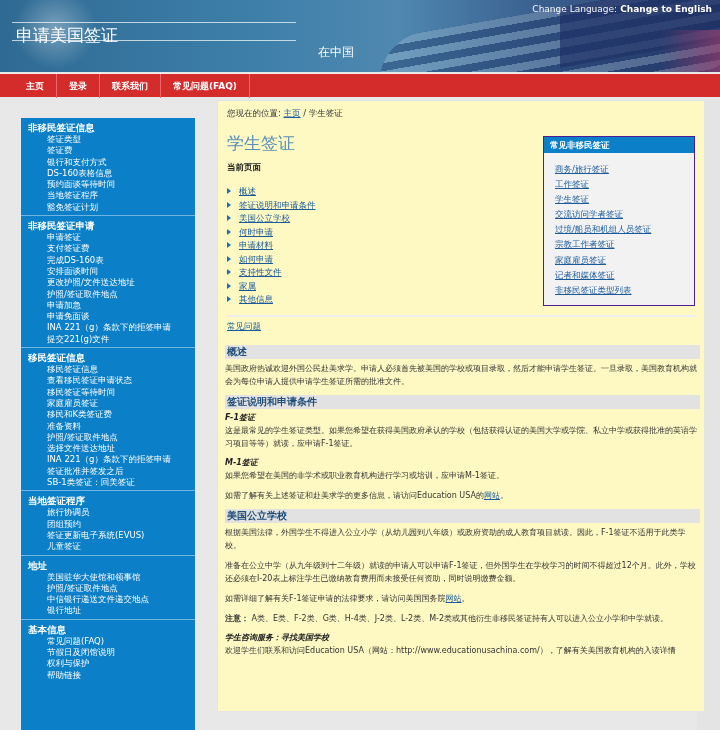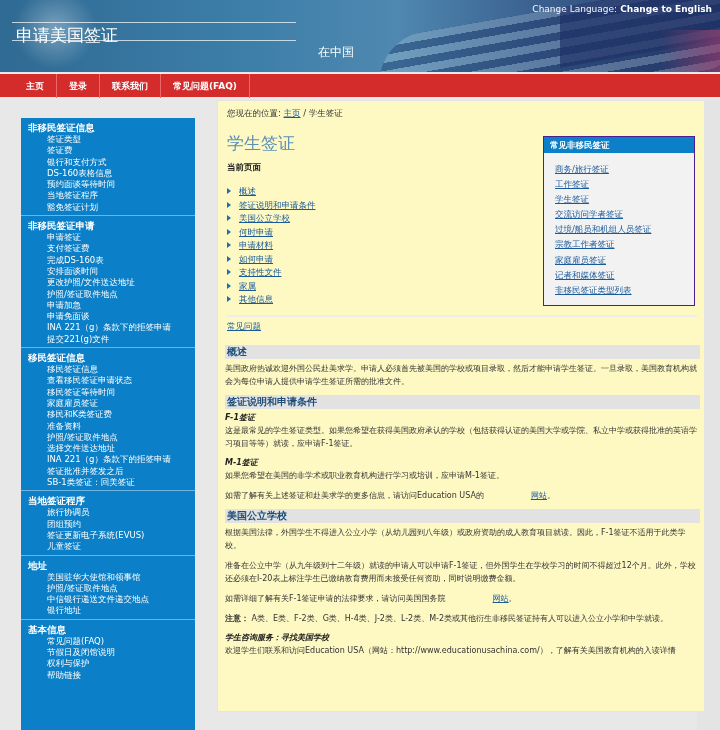--- a/index.html
+++ b/index.html
@@ -51,21 +51,21 @@
   .rbox { position: absolute; left: 325px; top: 35px; width: 152px; height: 170px; background: #f2f2f2; border: 1px solid #4c1d95; }
   .rbox-head { background: #0b7fc7; color: #fff; font-weight: bold; font-size: 8.5px; height: 16px; line-height: 16px; padding-left: 6px; }
   .rbox-list { padding: 9px 0 0 11px; }
   .rbox-item { font-size: 8.5px; line-height: 15.1px; color: #1a5a9a; text-decoration: underline; cursor: pointer; white-space: nowrap; }
 
   
   .content { position: absolute; left: 7px; top: 244px; width: 475px; }
   .sec-head { background: #e2e2e2; color: #1f4e78; font-weight: bold; font-size: 10px; height: 14px; line-height: 14px; padding-left: 2px; margin-bottom: 3px; }
   .para { font-size: 8px; line-height: 13px; color: #333; margin-bottom: 7px; }
   .sub { font-size: 8px; font-weight: bold; color: #222; line-height: 12px; font-style: italic; }
-  .para a { color: #1a5a9a; text-decoration: underline; padding-left: 47px; }
+  .para a { color: #1a5a9a; text-decoration: underline; }
 </style>
 </head>
 <body>
 
 <div class="header">
   <div class="glow"></div>
   <div class="flag"></div>
   <div class="flag2"></div>
   <div class="pinkfade"></div>
   <div class="site-title-wrap">

